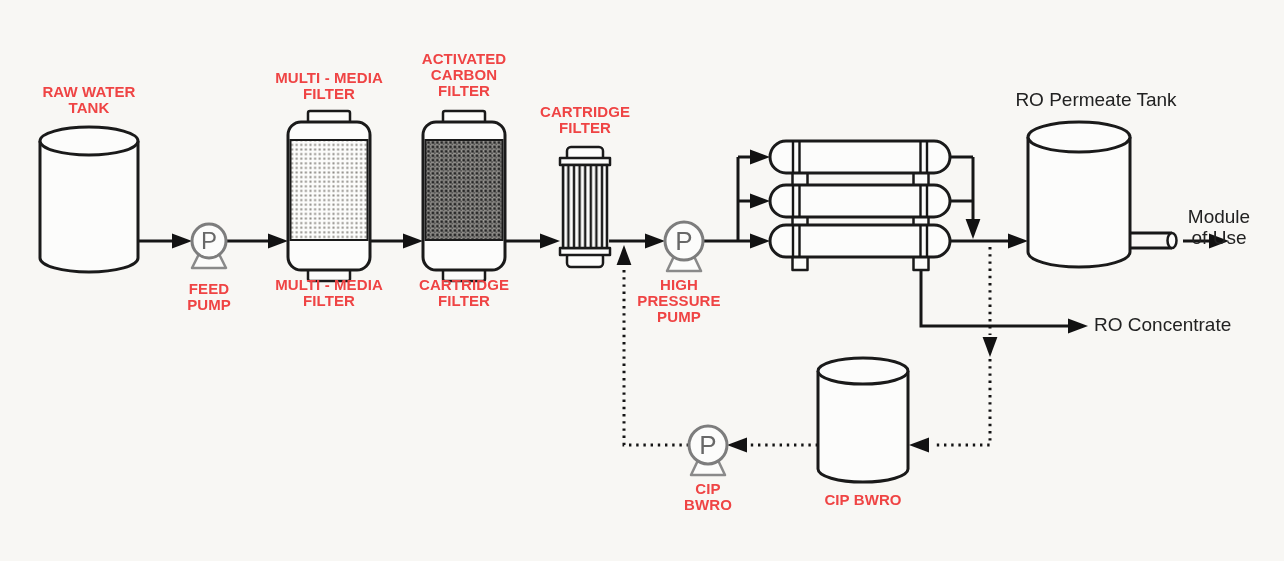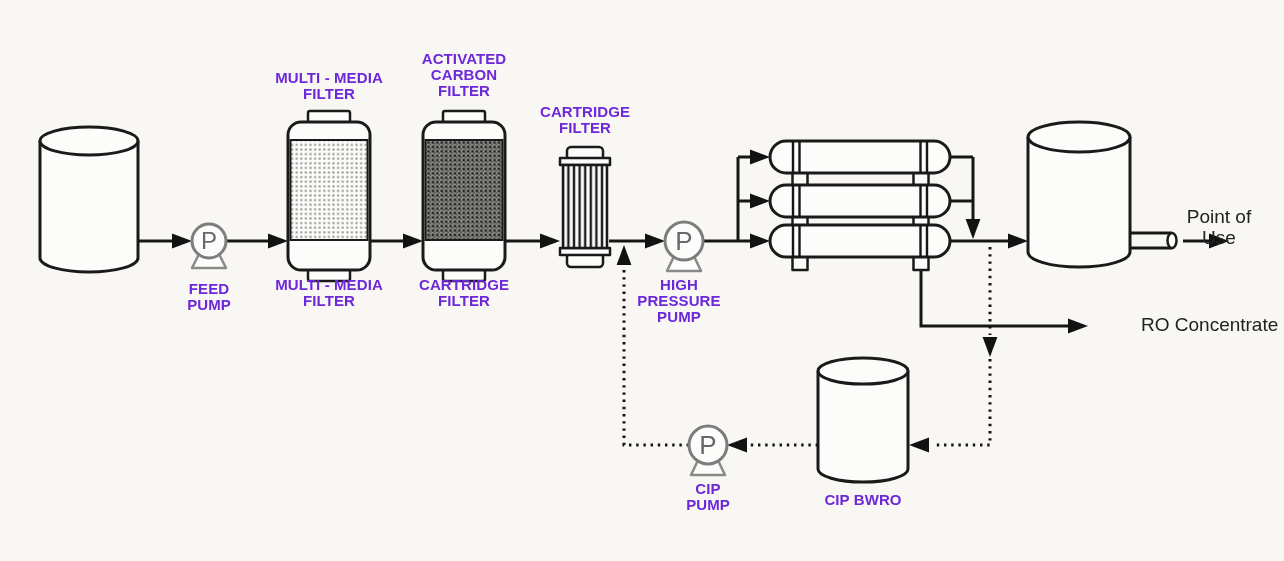--- a/index.html
+++ b/index.html
@@ -13,25 +13,25 @@
   .sw25{stroke-width:2.5;}
   .line{fill:none;stroke:#161616;stroke-width:3;stroke-linecap:butt;}
   .tick{fill:none;stroke:#161616;stroke-width:2.4;}
   .ah{fill:#121212;stroke:none;}
   .dotted{fill:none;stroke:#141414;stroke-width:3;stroke-dasharray:2.4 4.8;}
   .pumpcircle{fill:#fcfcfb;stroke:#7d7d7d;stroke-width:3;}
   .pumpstand{fill:#fcfcfb;stroke:#8a8a8a;stroke-width:2.5;stroke-linejoin:round;}
   .pumpletter{fill:#686868;text-anchor:middle;font-family:"Liberation Sans",sans-serif;}
   .lbl{
     position:absolute;white-space:pre-line;text-align:center;
-    transform:translateX(-50%);color:#6d28d9;
+    transform:translateX(-50%);color:#ef4444;
   }
   .caps{font-weight:700;font-size:15px;line-height:16px;letter-spacing:0.1px;}
   .mixed{font-weight:400;font-size:19px;line-height:21px;color:#222;}
-  .leftalign{transform:none;text-align:left;margin-left:47px;}
+  .leftalign{transform:none;text-align:left;}
 </style>
 </head>
 <body>
 
 <div class="stage">
 
   <svg width="1284" height="561" viewBox="0 0 1284 561">
     <defs>
       <pattern id="lightDots" width="4.6" height="4.6" patternUnits="userSpaceOnUse">
         <rect width="4.6" height="4.6" fill="#fcfcfb"></rect>
@@ -151,35 +151,38 @@
       <ellipse class="shape" cx="863" cy="371" rx="45" ry="13"></ellipse>
     </g>
 
     <g>
       <polygon class="pumpstand" points="700,456 716,456 725,475 691,475"></polygon>
       <circle class="pumpcircle" cx="708" cy="445" r="19"></circle>
       <text class="pumpletter" x="708" y="454" font-size="26">P</text>
     </g>
   </svg>
 
+  <div class="lbl caps" style="left:89px;top:84px">RAW WATER
+TANK</div>
   <div class="lbl caps" style="left:209px;top:281px">FEED
 PUMP</div>
   <div class="lbl caps" style="left:329px;top:70px">MULTI - MEDIA
 FILTER</div>
   <div class="lbl caps" style="left:329px;top:277px">MULTI - MEDIA
 FILTER</div>
   <div class="lbl caps" style="left:464px;top:51px">ACTIVATED
 CARBON
 FILTER</div>
   <div class="lbl caps" style="left:464px;top:277px">CARTRIDGE
 FILTER</div>
   <div class="lbl caps" style="left:585px;top:104px">CARTRIDGE
 FILTER</div>
   <div class="lbl caps" style="left:679px;top:277px">HIGH
 PRESSURE
 PUMP</div>
-  <div class="lbl mixed" style="left:1219px;top:206px">Point of Use</div>
+  <div class="lbl mixed" style="left:1096px;top:89px">RO Permeate Tank</div>
+  <div class="lbl mixed" style="left:1219px;top:206px">Module of Use</div>
   <div class="lbl mixed leftalign" style="left:1094px;top:314px">RO Concentrate</div>
   <div class="lbl caps" style="left:863px;top:492px">CIP BWRO</div>
   <div class="lbl caps" style="left:708px;top:481px">CIP
-PUMP</div>
+BWRO</div>
 
 </div>
 
 </body></html>

